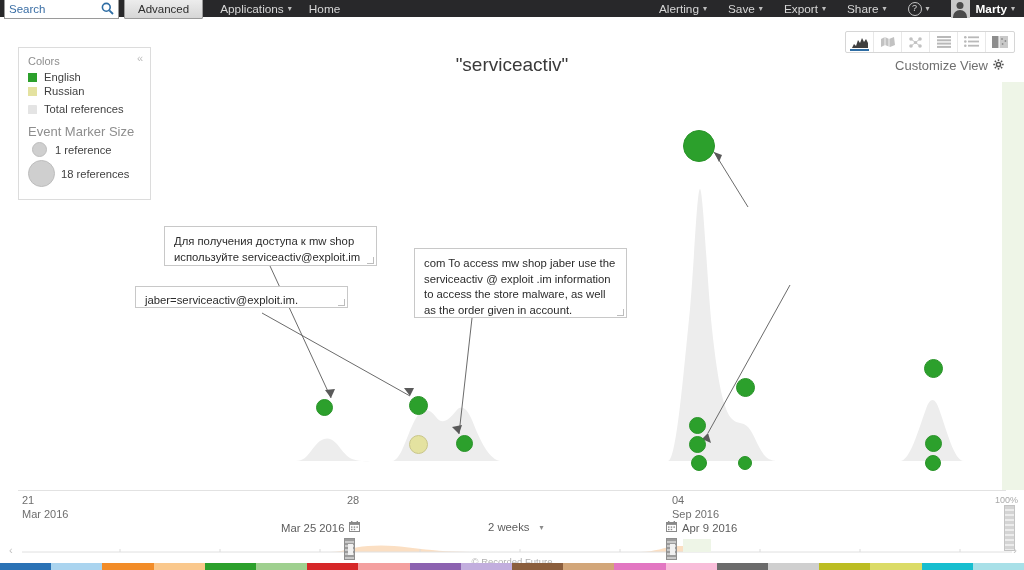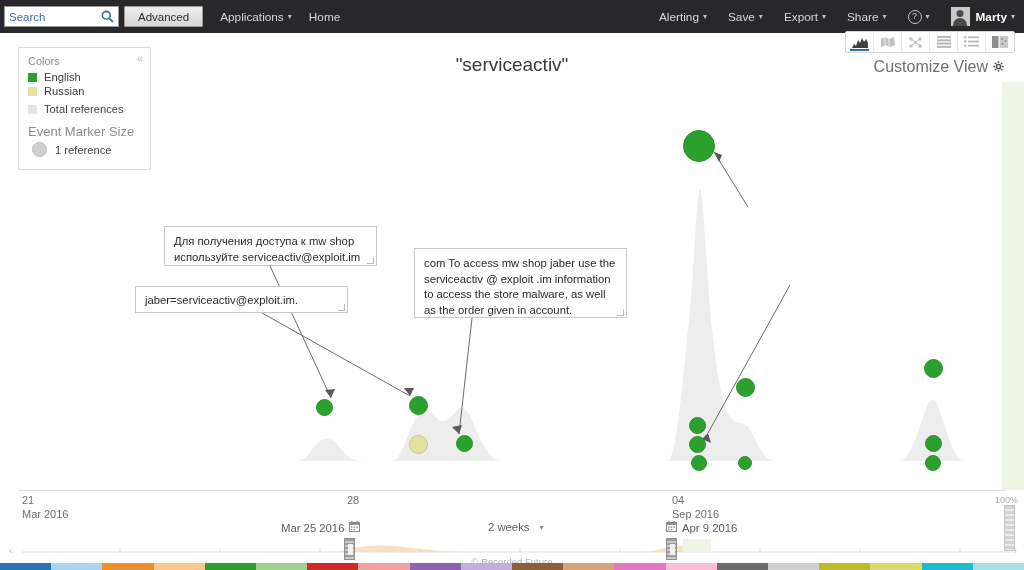--- a/index.html
+++ b/index.html
@@ -9,21 +9,21 @@
     overflow: hidden;
     background: #ffffff;
     font-family: "Liberation Sans", sans-serif;
     -webkit-font-smoothing: antialiased;
   }
   #app { position: relative; width: 1024px; height: 570px; }
 
   
   .topbar {
     position: absolute; top: 0; left: 0;
-    width: 1024px; height: 33px;
+    width: 1024px; height: 17px;
     background: #28282a;
     display: flex; align-items: center;
   }
   .search-wrap {
     position: relative; margin-left: 4px;
     width: 115px; height: 21px;
     background: #fff; border: 1px solid #9a9a9a;
     display: flex; align-items: center;
   }
   .search-input {
@@ -81,21 +81,21 @@
     justify-content: center; cursor: pointer; position: relative;
     border-right: 1px solid #e8e8e8;
   }
   .viewbtn:last-child { border-right: 0; }
   .viewbtn.active::after {
     content: ""; position: absolute; left: 4px; right: 4px; bottom: 1px;
     height: 2px; background: #2e6da4;
   }
   .customize {
     position: absolute; top: 58px; right: 20px;
-    font-size: 16px; color: #6f6f6f; cursor: pointer;
+    font-size: 13px; color: #6f6f6f; cursor: pointer;
     display: flex; align-items: flex-start; gap: 5px;
   }
 
   
   .chart-title {
     position: absolute; top: 54px; left: 0; width: 1024px;
     text-align: center; font-size: 19px; color: #3a3a3a;
   }
 
   
@@ -399,27 +399,31 @@
     </div>
     <div class="lrow" style="margin-top:6px">
       <span class="swatch area"></span>
       <span>Total references</span>
     </div>
     <div class="legend-h2">Event Marker Size</div>
     <div class="crow">
       <span class="circ c-sm"></span>
       <span>1 reference</span>
     </div>
+    <div class="crow">
+      <span class="circ c-lg"></span>
+      <span>18 references</span>
+    </div>
   </div>
 
   <div class="callout" style="left:164px;top:226px;width:213px;height:40px">
     <span>Для получения доступа к mw shop используйте serviceactiv@exploit.im</span>
     <span class="grip"></span>
   </div>
-  <div class="callout" style="left:135px;top:286px;width:213px;height:27px;padding-top:6px">
+  <div class="callout" style="left:135px;top:286px;width:213px;height:22px;padding-top:6px">
     <span>jaber=serviceactiv@exploit.im.</span>
     <span class="grip"></span>
   </div>
   <div class="callout" style="left:414px;top:248px;width:213px;height:70px">
     <span>com To access mw shop jaber use the serviceactiv @ exploit .im information to access the store malware, as well as the order given in account.</span>
     <span class="grip"></span>
   </div>
 
   <div class="tick" style="left:22px;top:494px">
     <div>21</div>

